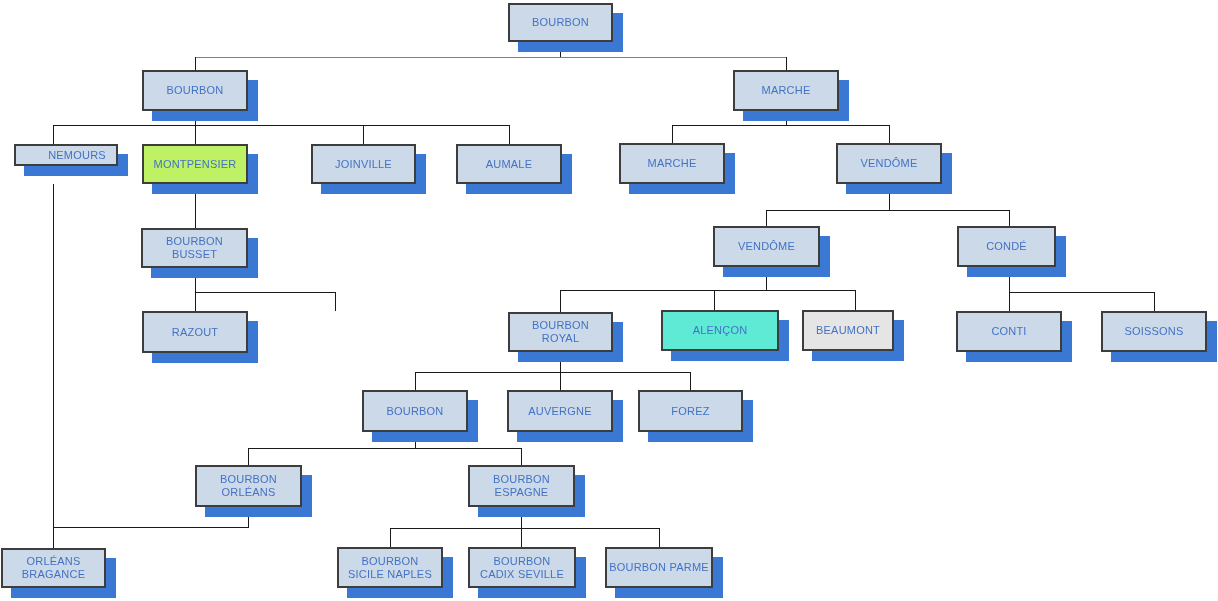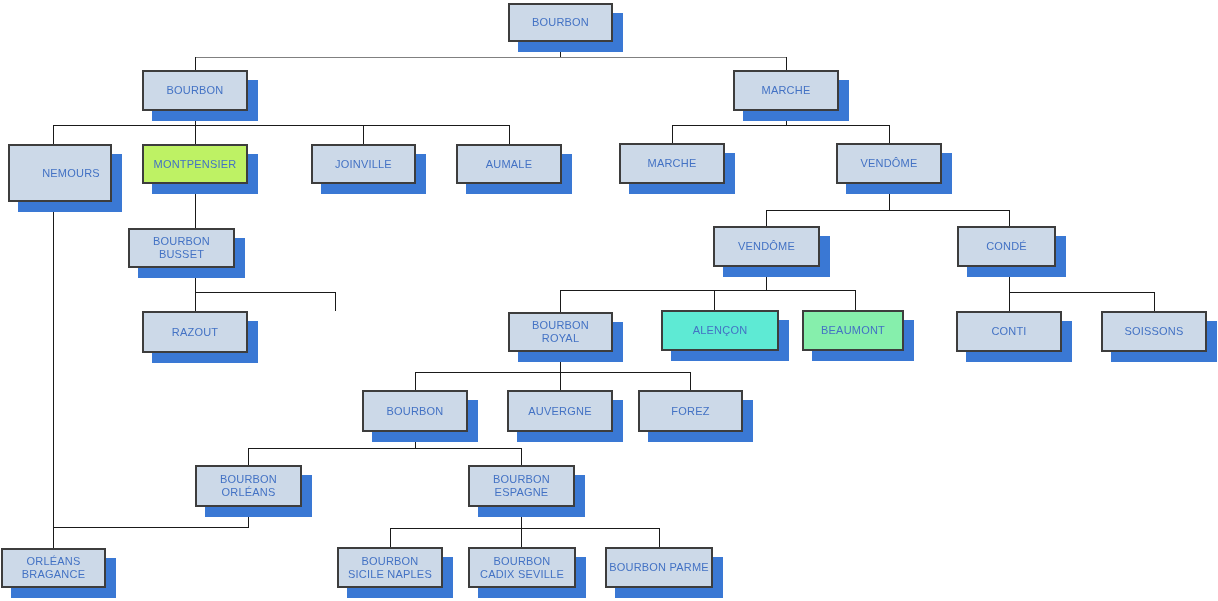--- a/index.html
+++ b/index.html
@@ -76,34 +76,34 @@
     <div class="seg" style="left: 248px; top: 507px; width: 1px; height: 20px; background: rgb(26, 26, 26);"></div>
     <div class="seg" style="left: 53px; top: 527px; width: 196px; height: 1px; background: rgb(26, 26, 26);"></div>
     <div class="seg" style="left: 53px; top: 184px; width: 1px; height: 364px; background: rgb(26, 26, 26);"></div>
     <div class="seg" style="left: 521px; top: 507px; width: 1px; height: 40px; background: rgb(26, 26, 26);"></div>
     <div class="seg" style="left: 390px; top: 528px; width: 270px; height: 1px; background: rgb(26, 26, 26);"></div>
     <div class="seg" style="left: 390px; top: 528px; width: 1px; height: 19px; background: rgb(26, 26, 26);"></div>
     <div class="seg" style="left: 659px; top: 528px; width: 1px; height: 19px; background: rgb(26, 26, 26);"></div>
     <div class="node" style="left: 508px; top: 3px; width: 105px; height: 39px; background: rgb(204, 217, 232); border-color: rgb(61, 61, 61); color: rgb(67, 114, 196); box-shadow: rgb(58, 120, 212) 10px 10px 0px;">BOURBON</div>
     <div class="node" style="left: 142px; top: 70px; width: 106px; height: 41px; background: rgb(204, 217, 232); border-color: rgb(61, 61, 61); color: rgb(67, 114, 196); box-shadow: rgb(58, 120, 212) 10px 10px 0px;">BOURBON</div>
     <div class="node" style="left: 733px; top: 70px; width: 106px; height: 41px; background: rgb(204, 217, 232); border-color: rgb(61, 61, 61); color: rgb(67, 114, 196); box-shadow: rgb(58, 120, 212) 10px 10px 0px;">MARCHE</div>
-    <div class="node" style="left: 8px; top: 144px; width: 104px; height: 58px; background: rgb(204, 217, 232); border-color: rgb(61, 61, 61); color: rgb(67, 114, 196); box-shadow: rgb(58, 120, 212) 10px 10px 0px; padding-left: 22px;">NEMOURS</div>
+    <div class="node" style="left: 14px; top: 144px; width: 104px; height: 22px; background: rgb(204, 217, 232); border-color: rgb(61, 61, 61); color: rgb(67, 114, 196); box-shadow: rgb(58, 120, 212) 10px 10px 0px; padding-left: 22px;">NEMOURS</div>
     <div class="node" style="left: 142px; top: 144px; width: 106px; height: 40px; background: #bef264; border-color: rgb(61, 61, 61); color: rgb(67, 114, 196); box-shadow: rgb(58, 120, 212) 10px 10px 0px;">MONTPENSIER</div>
     <div class="node" style="left: 311px; top: 144px; width: 105px; height: 40px; background: rgb(204, 217, 232); border-color: rgb(61, 61, 61); color: rgb(67, 114, 196); box-shadow: rgb(58, 120, 212) 10px 10px 0px;">JOINVILLE</div>
     <div class="node" style="left: 456px; top: 144px; width: 106px; height: 40px; background: rgb(204, 217, 232); border-color: rgb(61, 61, 61); color: rgb(67, 114, 196); box-shadow: rgb(58, 120, 212) 10px 10px 0px;">AUMALE</div>
     <div class="node" style="left: 619px; top: 143px; width: 106px; height: 41px; background: rgb(204, 217, 232); border-color: rgb(61, 61, 61); color: rgb(67, 114, 196); box-shadow: rgb(58, 120, 212) 10px 10px 0px;">MARCHE</div>
     <div class="node" style="left: 836px; top: 143px; width: 106px; height: 41px; background: rgb(204, 217, 232); border-color: rgb(61, 61, 61); color: rgb(67, 114, 196); box-shadow: rgb(58, 120, 212) 10px 10px 0px;">VENDÔME</div>
-    <div class="node" style="left: 128px; top: 228px; width: 107px; height: 40px; background: rgb(204, 217, 232); border-color: rgb(61, 61, 61); color: rgb(67, 114, 196); box-shadow: rgb(58, 120, 212) 10px 10px 0px;">BOURBON BUSSET</div>
+    <div class="node" style="left: 141px; top: 228px; width: 107px; height: 40px; background: rgb(204, 217, 232); border-color: rgb(61, 61, 61); color: rgb(67, 114, 196); box-shadow: rgb(58, 120, 212) 10px 10px 0px;">BOURBON BUSSET</div>
     <div class="node" style="left: 713px; top: 226px; width: 107px; height: 41px; background: rgb(204, 217, 232); border-color: rgb(61, 61, 61); color: rgb(67, 114, 196); box-shadow: rgb(58, 120, 212) 10px 10px 0px;">VENDÔME</div>
     <div class="node" style="left: 957px; top: 226px; width: 99px; height: 41px; background: rgb(204, 217, 232); border-color: rgb(61, 61, 61); color: rgb(67, 114, 196); box-shadow: rgb(58, 120, 212) 10px 10px 0px;">CONDÉ</div>
     <div class="node" style="left: 142px; top: 311px; width: 106px; height: 42px; background: rgb(204, 217, 232); border-color: rgb(61, 61, 61); color: rgb(67, 114, 196); box-shadow: rgb(58, 120, 212) 10px 10px 0px;">RAZOUT</div>
     <div class="node" style="left: 508px; top: 312px; width: 105px; height: 40px; background: rgb(204, 217, 232); border-color: rgb(61, 61, 61); color: rgb(67, 114, 196); box-shadow: rgb(58, 120, 212) 10px 10px 0px;">BOURBON
 ROYAL</div>
     <div class="node" style="left: 661px; top: 310px; width: 118px; height: 41px; background: #5eead4; border-color: rgb(61, 61, 61); color: rgb(67, 114, 196); box-shadow: rgb(58, 120, 212) 10px 10px 0px;">ALENÇON</div>
-    <div class="node" style="left: 802px; top: 310px; width: 102px; height: 41px; background: #86efac; border-color: rgb(61, 61, 61); color: rgb(67, 114, 196); box-shadow: rgb(58, 120, 212) 10px 10px 0px;">BEAUMONT</div>
+    <div class="node" style="left: 802px; top: 310px; width: 92px; height: 41px; background: #e5e5e5; border-color: rgb(61, 61, 61); color: rgb(67, 114, 196); box-shadow: rgb(58, 120, 212) 10px 10px 0px;">BEAUMONT</div>
     <div class="node" style="left: 956px; top: 311px; width: 106px; height: 41px; background: rgb(204, 217, 232); border-color: rgb(61, 61, 61); color: rgb(67, 114, 196); box-shadow: rgb(58, 120, 212) 10px 10px 0px;">CONTI</div>
     <div class="node" style="left: 1101px; top: 311px; width: 106px; height: 41px; background: rgb(204, 217, 232); border-color: rgb(61, 61, 61); color: rgb(67, 114, 196); box-shadow: rgb(58, 120, 212) 10px 10px 0px;">SOISSONS</div>
     <div class="node" style="left: 362px; top: 390px; width: 106px; height: 42px; background: rgb(204, 217, 232); border-color: rgb(61, 61, 61); color: rgb(67, 114, 196); box-shadow: rgb(58, 120, 212) 10px 10px 0px;">BOURBON</div>
     <div class="node" style="left: 507px; top: 390px; width: 106px; height: 42px; background: rgb(204, 217, 232); border-color: rgb(61, 61, 61); color: rgb(67, 114, 196); box-shadow: rgb(58, 120, 212) 10px 10px 0px;">AUVERGNE</div>
     <div class="node" style="left: 638px; top: 390px; width: 105px; height: 42px; background: rgb(204, 217, 232); border-color: rgb(61, 61, 61); color: rgb(67, 114, 196); box-shadow: rgb(58, 120, 212) 10px 10px 0px;">FOREZ</div>
     <div class="node" style="left: 195px; top: 465px; width: 107px; height: 42px; background: rgb(204, 217, 232); border-color: rgb(61, 61, 61); color: rgb(67, 114, 196); box-shadow: rgb(58, 120, 212) 10px 10px 0px;">BOURBON
 ORLÉANS</div>
     <div class="node" style="left: 468px; top: 465px; width: 107px; height: 42px; background: rgb(204, 217, 232); border-color: rgb(61, 61, 61); color: rgb(67, 114, 196); box-shadow: rgb(58, 120, 212) 10px 10px 0px;">BOURBON
 ESPAGNE</div>
     <div class="node" style="left: 1px; top: 548px; width: 105px; height: 40px; background: rgb(204, 217, 232); border-color: rgb(61, 61, 61); color: rgb(67, 114, 196); box-shadow: rgb(58, 120, 212) 10px 10px 0px;">ORLÉANS

